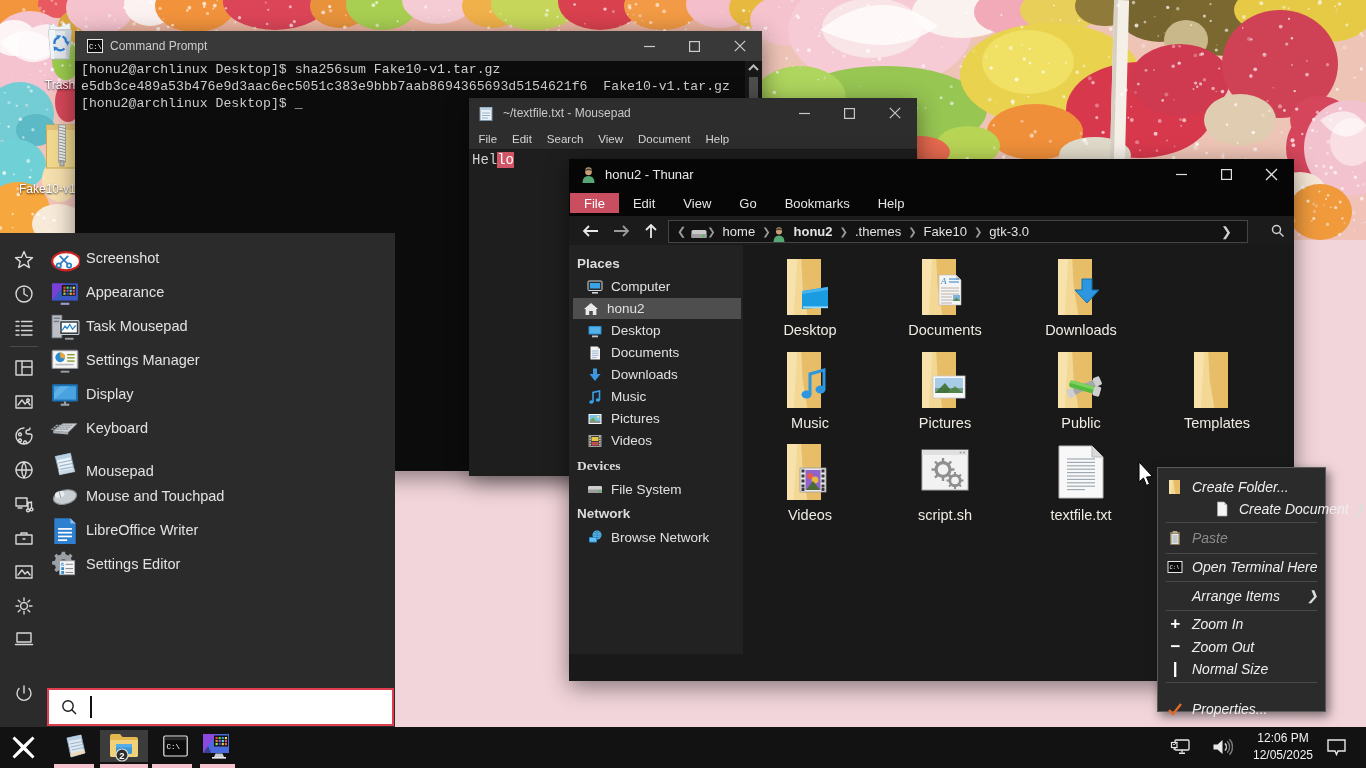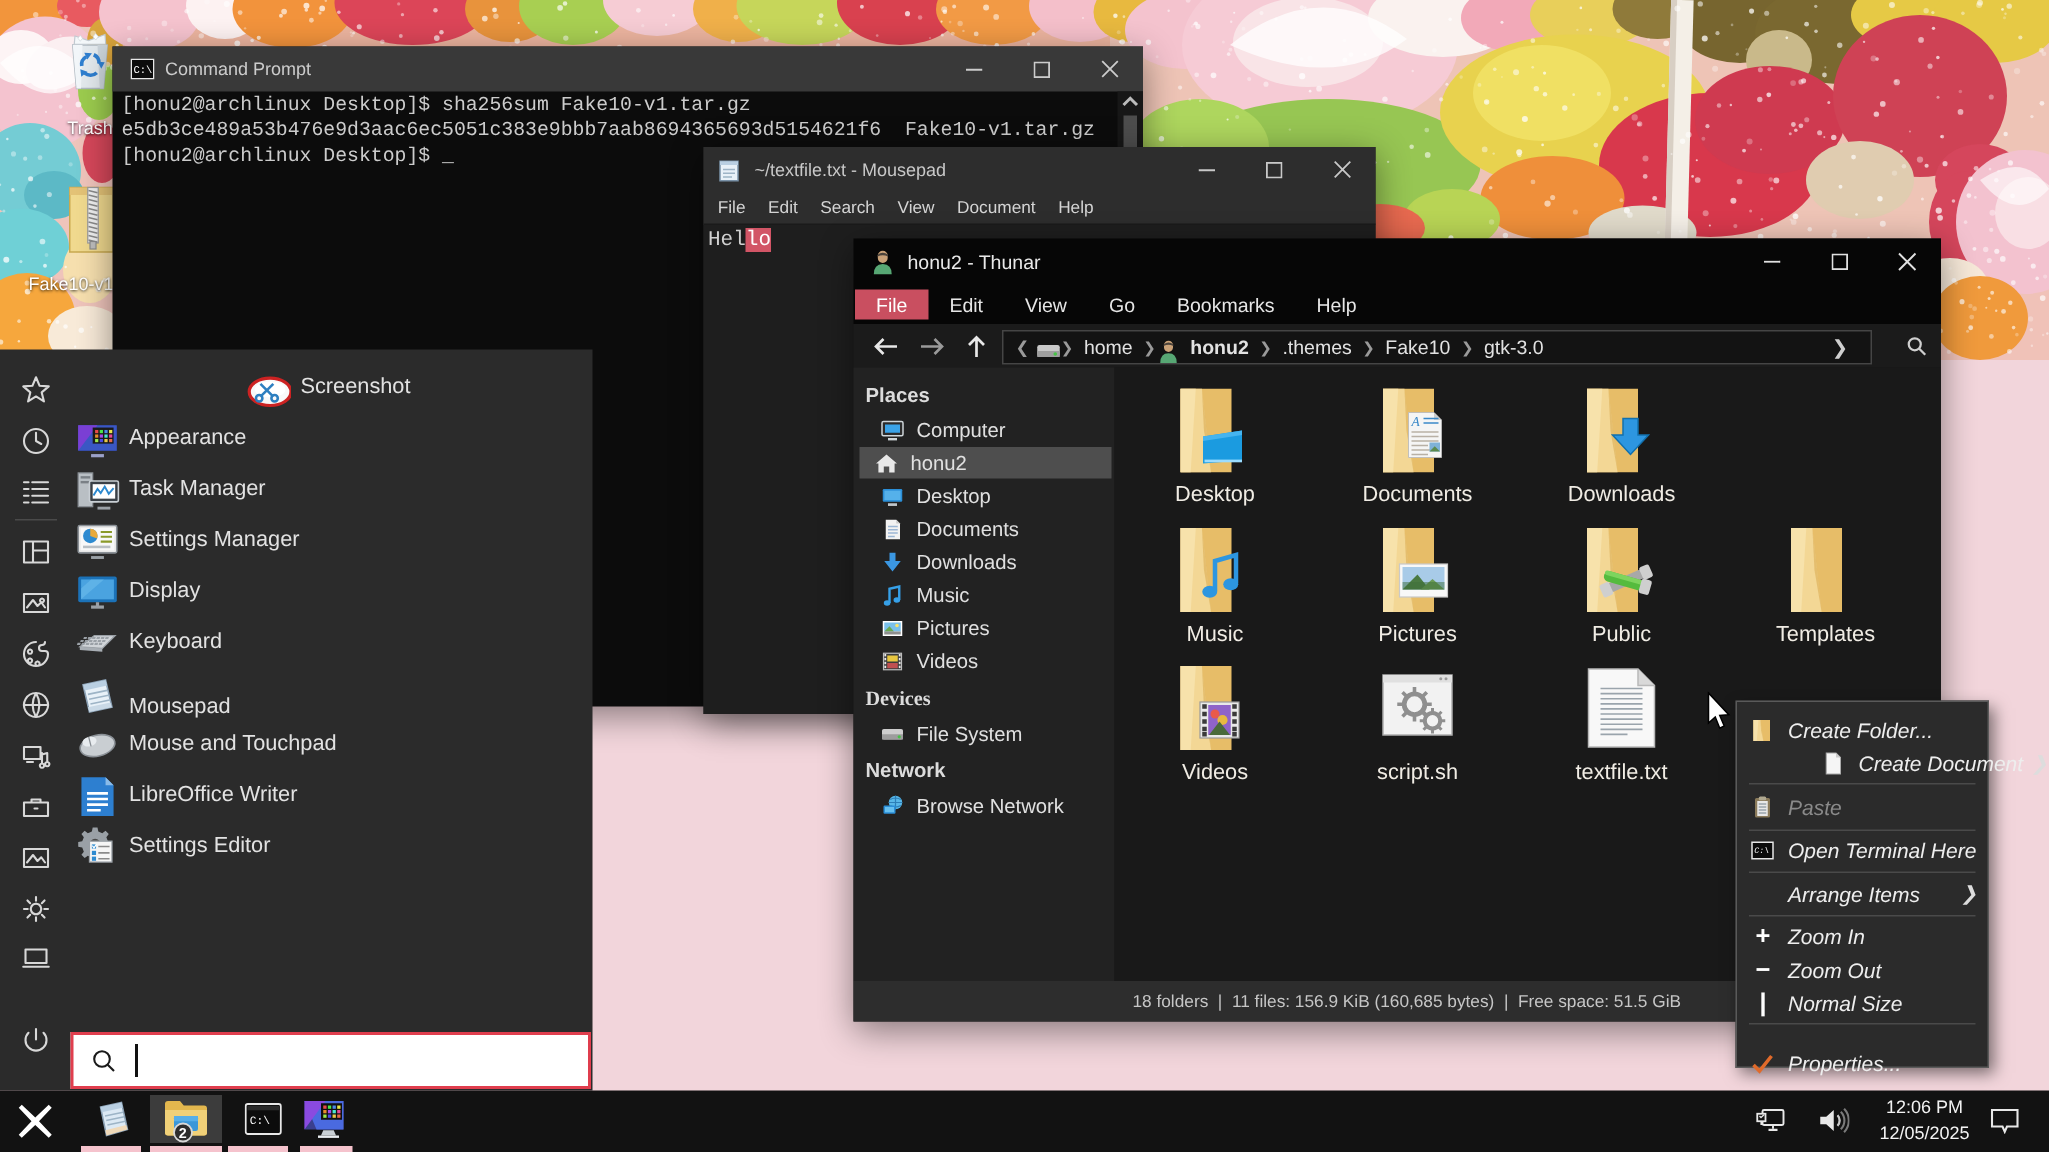--- a/index.html
+++ b/index.html
@@ -1090,23 +1090,20 @@
               <line x1="8" y1="30" x2="36" y2="30" stroke="#9aa4ac" stroke-width="1.1"></line>
               <line x1="8" y1="33.4" x2="36" y2="33.4" stroke="#9aa4ac" stroke-width="1.1"></line>
               <line x1="8" y1="36.8" x2="36" y2="36.8" stroke="#9aa4ac" stroke-width="1.1"></line>
               <line x1="8" y1="40.2" x2="36" y2="40.2" stroke="#9aa4ac" stroke-width="1.1"></line>
               <line x1="8" y1="43.599999999999994" x2="26" y2="43.599999999999994" stroke="#9aa4ac" stroke-width="1.1"></line>
             </g>
           </svg>
           <div>textfile.txt</div>
         </div>
       </div>
-    <div id="thstatus">
-        <span style="margin-left:186px;">18 folders&nbsp; | &nbsp;11 files: 156.9 KiB (160,685 bytes)&nbsp; | &nbsp;Free space: 51.5 GiB</span>
-      </div>
   </div>
 
   <div id="whisker">
     <div id="wstrip">
         <div style="position:absolute; left:10px; top:113px; width:28px; height:1px; background:#4a4a4a;"></div>
         <svg class="wcat" style="top:17px;" viewBox="0 0 20 20">
           <path d="M10 1.5 L12.4 7.2 L18.5 7.6 L13.8 11.6 L15.3 17.6 L10 14.3 L4.7 17.6 L6.2 11.6 L1.5 7.6 L7.6 7.2 Z" fill="none" stroke="#d8d8d8" stroke-width="1.4" stroke-linejoin="round" stroke-linecap="round"></path>
         </svg>
         <svg class="wcat" style="top:51px;" viewBox="0 0 20 20">
           <path d="M10 10 m-8 0 a8 8 0 1 0 16 0 a8 8 0 1 0 -16 0 M10 4.5 L10 10 L13.5 12" fill="none" stroke="#d8d8d8" stroke-width="1.4" stroke-linejoin="round" stroke-linecap="round"></path>
@@ -1139,21 +1136,21 @@
           <path d="M10 6.5 a3.5 3.5 0 1 0 0.01 0 M10 2 V4.5 M10 15.5 V18 M2 10 H4.5 M15.5 10 H18 M4.3 4.3 L6.1 6.1 M13.9 13.9 L15.7 15.7 M4.3 15.7 L6.1 13.9 M13.9 6.1 L15.7 4.3" fill="none" stroke="#d8d8d8" stroke-width="1.4" stroke-linejoin="round" stroke-linecap="round"></path>
         </svg>
         <svg class="wcat" style="top:396px;" viewBox="0 0 20 20">
           <path d="M3 4 H17 V13 H3 Z M1.5 15.5 H18.5" fill="none" stroke="#d8d8d8" stroke-width="1.4" stroke-linejoin="round" stroke-linecap="round"></path>
         </svg>
         <svg class="wcat" style="top:451px;" viewBox="0 0 20 20">
           <path d="M10 2 V9 M5 4.5 a7 7 0 1 0 10 0" fill="none" stroke="#d8d8d8" stroke-width="1.4" stroke-linejoin="round" stroke-linecap="round"></path>
         </svg>
       </div>
     <div id="wapps" style="position: absolute; left: 0px; top: 0px; width: 100%;">
-        <div class="wapp" style="top:8px;justify-content:center;">
+        <div class="wapp" style="top:8px;">
           <svg class="wico" viewBox="0 0 28 26">
             <ellipse cx="15" cy="16" rx="13" ry="8.5" fill="#f8f8f8" stroke="#cc2222" stroke-width="2"></ellipse>
             <ellipse cx="15" cy="14.5" rx="9.5" ry="5" fill="#ffffff"></ellipse>
             <g stroke="#2d7fc0" stroke-width="1.6" fill="none">
               <line x1="9" y1="11" x2="17" y2="19"></line>
               <line x1="17" y1="11" x2="9" y2="19"></line>
               <circle cx="8.2" cy="20" r="2"></circle>
               <circle cx="17.8" cy="20" r="2"></circle>
             </g>
           </svg>
@@ -1186,21 +1183,21 @@
         <div class="wapp" style="top:76px;">
           <svg class="wico" viewBox="0 0 28 26">
             <rect x="2" y="3" width="9" height="21" fill="#b9bfc4" stroke="#8a9096" stroke-width="0.8"></rect>
             <rect x="3.5" y="5" width="6" height="1.5" fill="#7a8086"></rect>
             <rect x="3.5" y="8" width="6" height="1.5" fill="#7a8086"></rect>
             <rect x="9" y="8" width="18" height="13" rx="1" fill="#3a4046" stroke="#c9cfd4" stroke-width="1"></rect>
             <rect x="11" y="10" width="14" height="9" fill="#fff"></rect>
             <path d="M11.5 17 L14 13 L16 15.5 L18.5 11.5 L21 16 L24 12.5" stroke="#2d8ad0" stroke-width="1.2" fill="none"></path>
             <rect x="14" y="24" width="8" height="1.8" fill="#9aa0a6"></rect>
           </svg>
-          <span>Task Manager</span>
+          <span>Task Mousepad</span>
         </div>
         <div class="wapp" style="top:110px;">
           <svg class="wico" viewBox="0 0 28 26">
             <rect x="2" y="4" width="24" height="17" rx="1" fill="#e8e8e8" stroke="#8a9096" stroke-width="1"></rect>
             <rect x="3.5" y="5.5" width="21" height="14" fill="#f8f8f8"></rect>
             <circle cx="9.5" cy="10.5" r="4.5" fill="#2d8ad0"></circle>
             <path d="M9.5 10.5 L9.5 6 A4.5 4.5 0 0 1 13.8 12 Z" fill="#e8a93a"></path>
             <g stroke="#8a9a2a" stroke-width="1.3">
               <line x1="16" y1="8" x2="23" y2="8"></line>
               <line x1="16" y1="11" x2="23" y2="11"></line>

